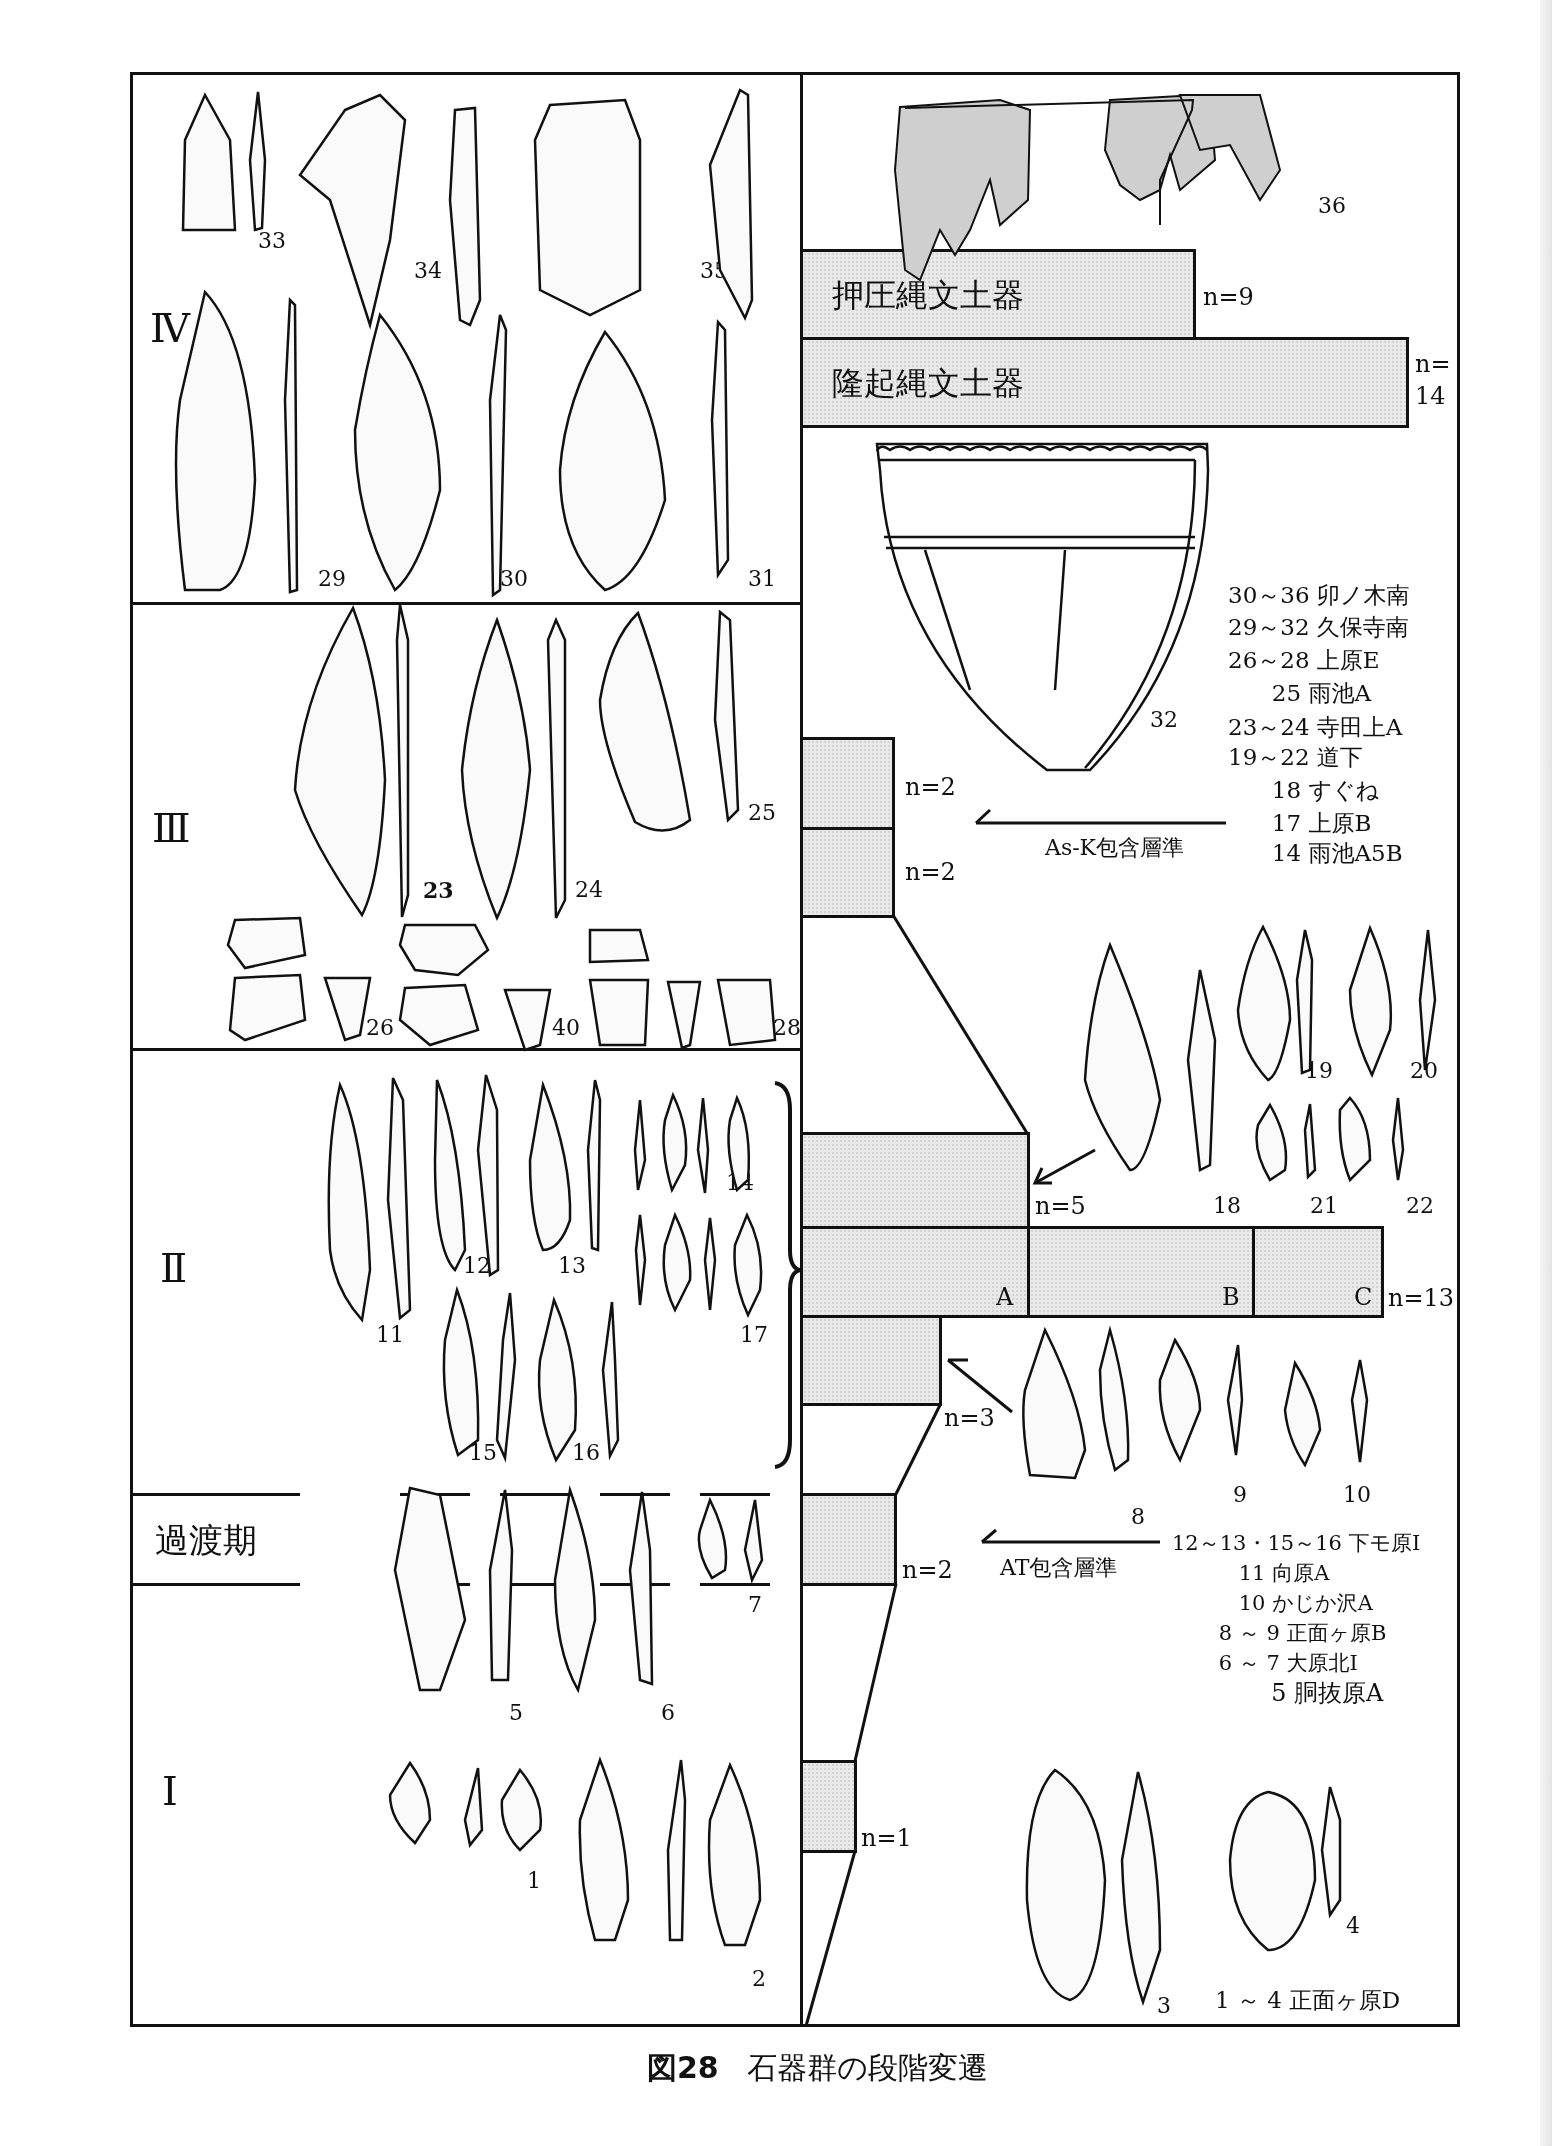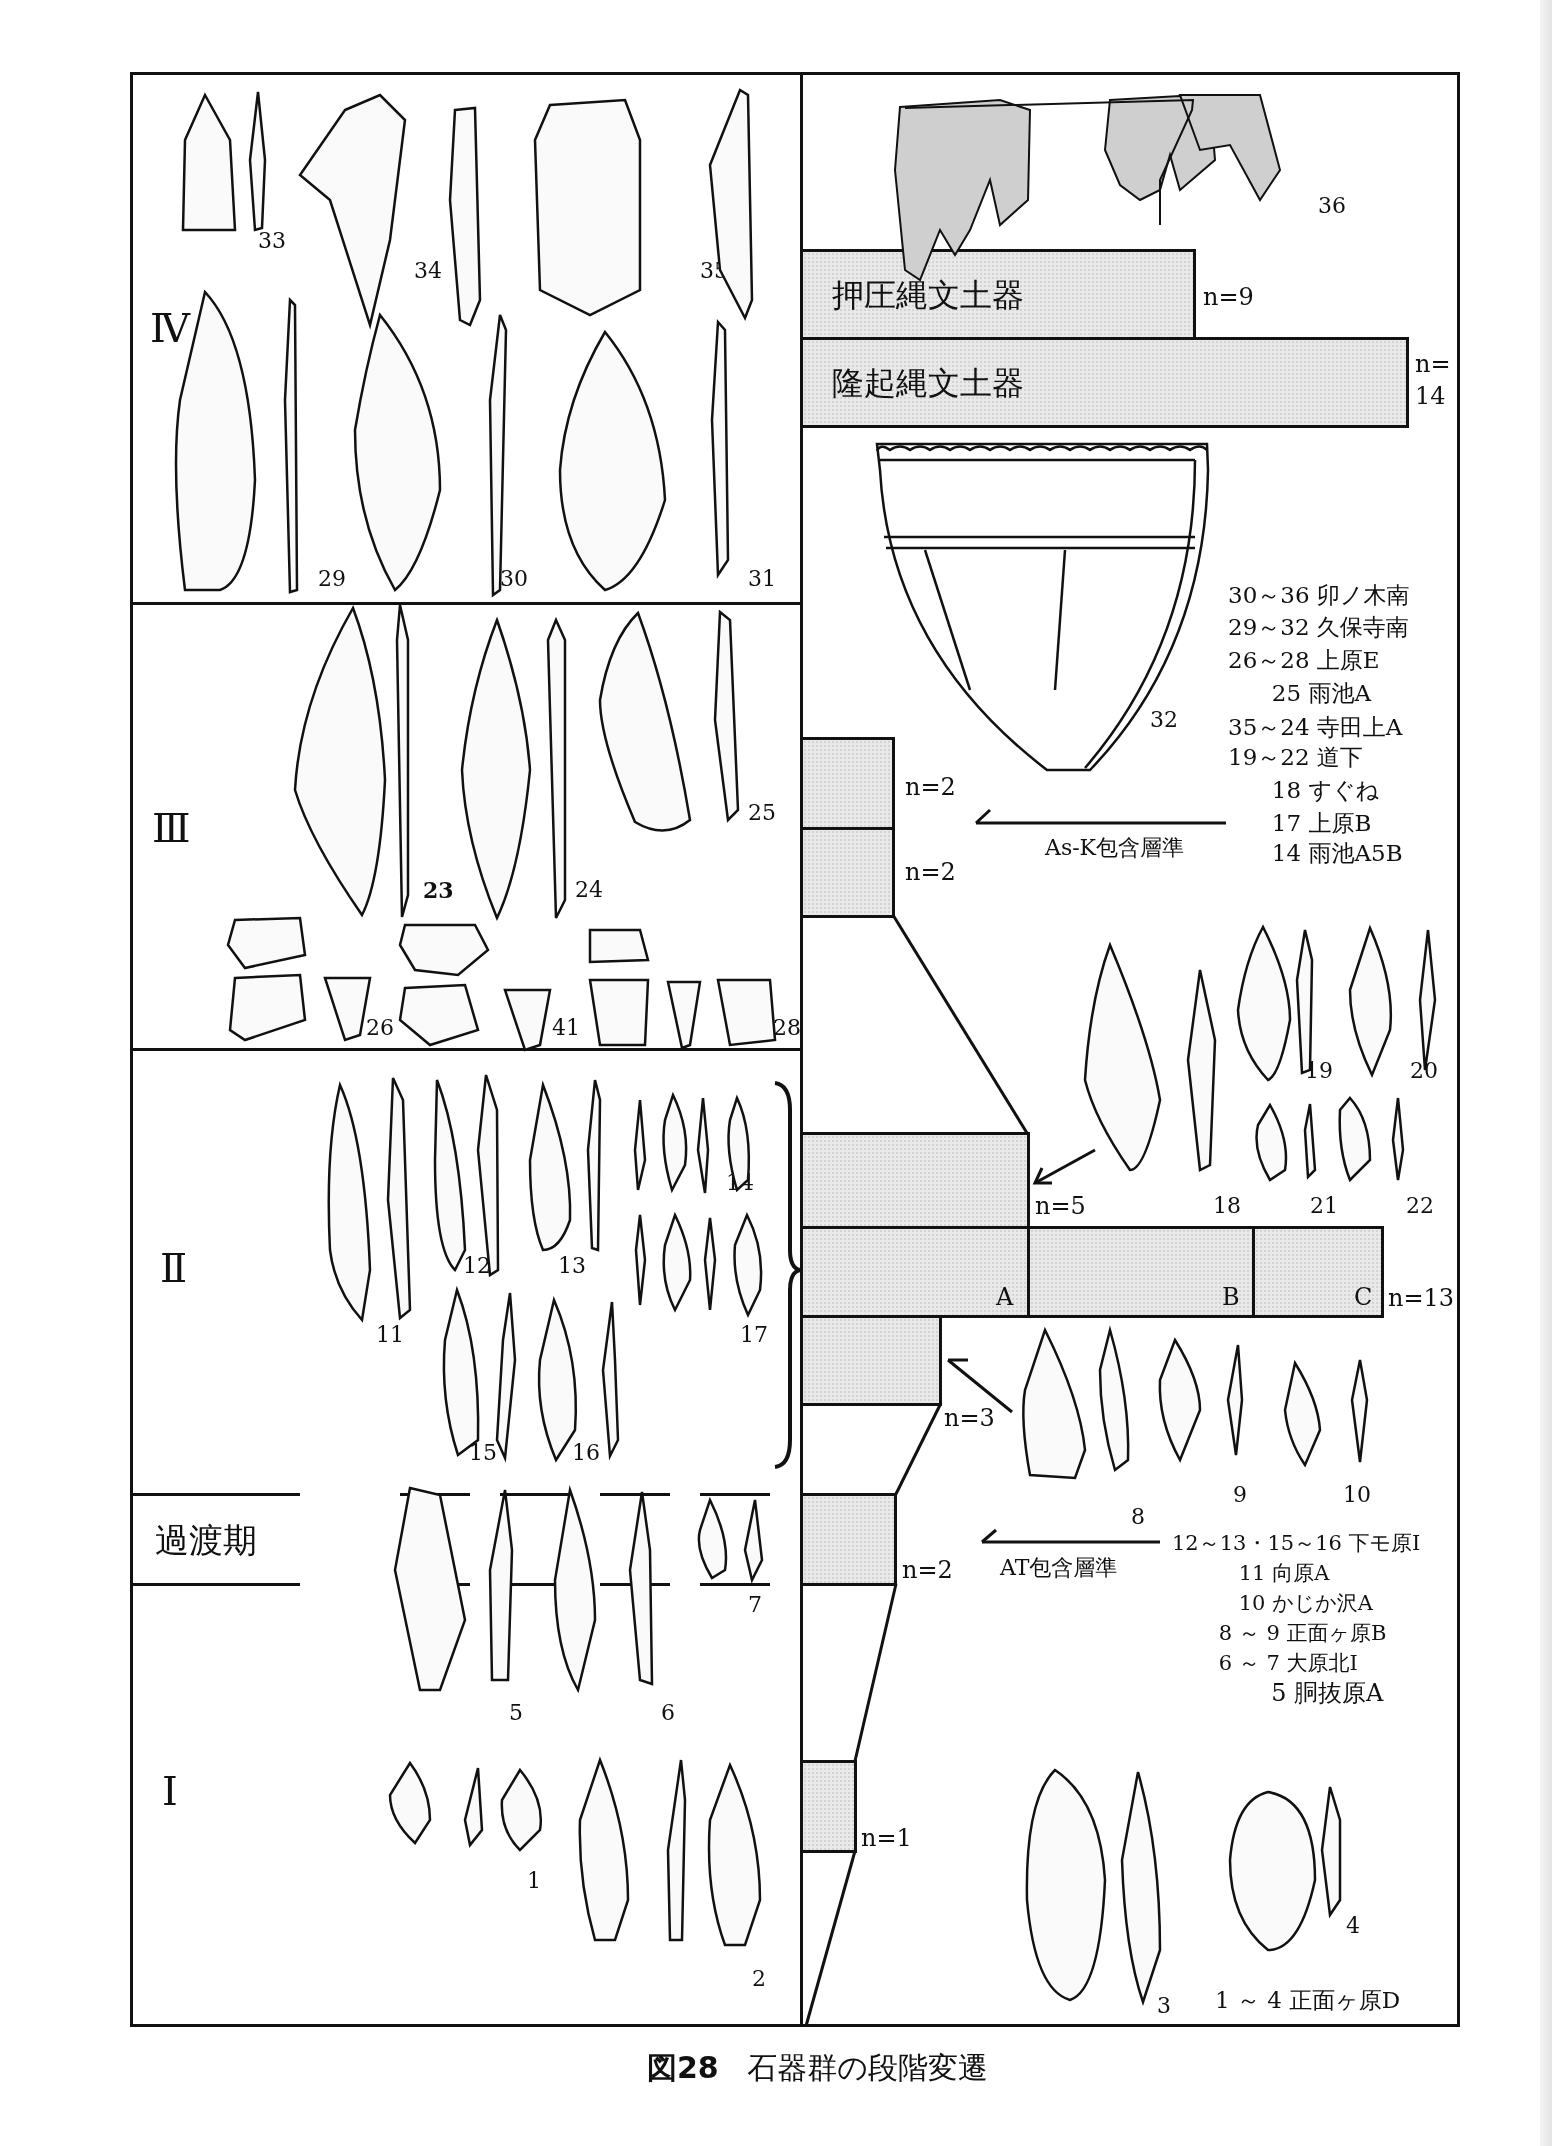--- a/index.html
+++ b/index.html
@@ -78,21 +78,21 @@
 <div class="bar" style="left:800px;top:1760px;width:57px;height:93px;"></div>
 <div class="nlabel" style="left:861px;top:1824px;">n=1</div>
 
 <div class="horizon" style="left:1045px;top:833px;">As-K包含層準</div>
 <div class="horizon" style="left:1000px;top:1553px;">AT包含層準</div>
 
 <div class="site" style="left:1228px;top:581px;">30～36 卯ノ木南</div>
 <div class="site" style="left:1228px;top:613px;">29～32 久保寺南</div>
 <div class="site" style="left:1228px;top:646px;">26～28 上原E</div>
 <div class="site" style="left:1228px;top:679px;">      25 雨池A</div>
-<div class="site" style="left:1228px;top:713px;">35～24 寺田上A</div>
+<div class="site" style="left:1228px;top:713px;">23～24 寺田上A</div>
 <div class="site" style="left:1228px;top:743px;">19～22 道下</div>
 <div class="site" style="left:1228px;top:776px;">      18 すぐね</div>
 <div class="site" style="left:1228px;top:809px;text-align:center;">      17 上原B</div>
 <div class="site" style="left:1228px;top:839px;">      14 雨池A5B</div>
 
 <div class="site" style="left:1172px;top:1529px;font-size:21px;">12～13・15～16 下モ原I</div>
 <div class="site" style="left:1172px;top:1559px;font-size:21px;">          11 向原A</div>
 <div class="site" style="left:1172px;top:1589px;font-size:21px;">          10 かじか沢A</div>
 <div class="site" style="left:1172px;top:1619px;font-size:21px;">       8 ～ 9 正面ヶ原B</div>
 <div class="site" style="left:1172px;top:1649px;font-size:21px;">       6 ～ 7 大原北I</div>
@@ -104,21 +104,21 @@
 <div class="num" style="left:700px;top:258px;">35</div>
 <div class="num" style="left:318px;top:566px;">29</div>
 <div class="num" style="left:500px;top:566px;">30</div>
 <div class="num" style="left:748px;top:566px;">31</div>
 <div class="num" style="left:1318px;top:193px;">36</div>
 <div class="num" style="left:1150px;top:707px;">32</div>
 <div class="num" style="left:423px;top:877px;font-weight:bold;">23</div>
 <div class="num" style="left:575px;top:877px;">24</div>
 <div class="num" style="left:748px;top:800px;">25</div>
 <div class="num" style="left:366px;top:1015px;">26</div>
-<div class="num" style="left:552px;top:1015px;">41</div>
+<div class="num" style="left:552px;top:1015px;">40</div>
 <div class="num" style="left:773px;top:1015px;">28</div>
 <div class="num" style="left:376px;top:1322px;">11</div>
 <div class="num" style="left:463px;top:1253px;">12</div>
 <div class="num" style="left:558px;top:1253px;">13</div>
 <div class="num" style="left:726px;top:1170px;">14</div>
 <div class="num" style="left:469px;top:1440px;">15</div>
 <div class="num" style="left:572px;top:1440px;">16</div>
 <div class="num" style="left:740px;top:1322px;">17</div>
 <div class="num" style="left:1213px;top:1193px;">18</div>
 <div class="num" style="left:1305px;top:1058px;">19</div>

